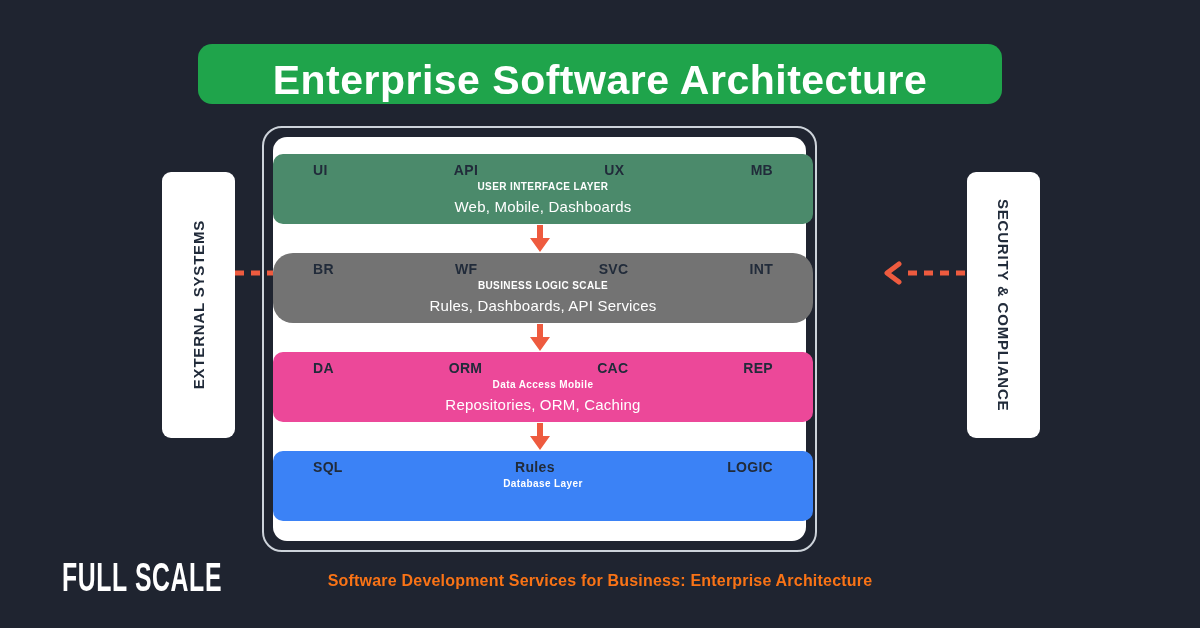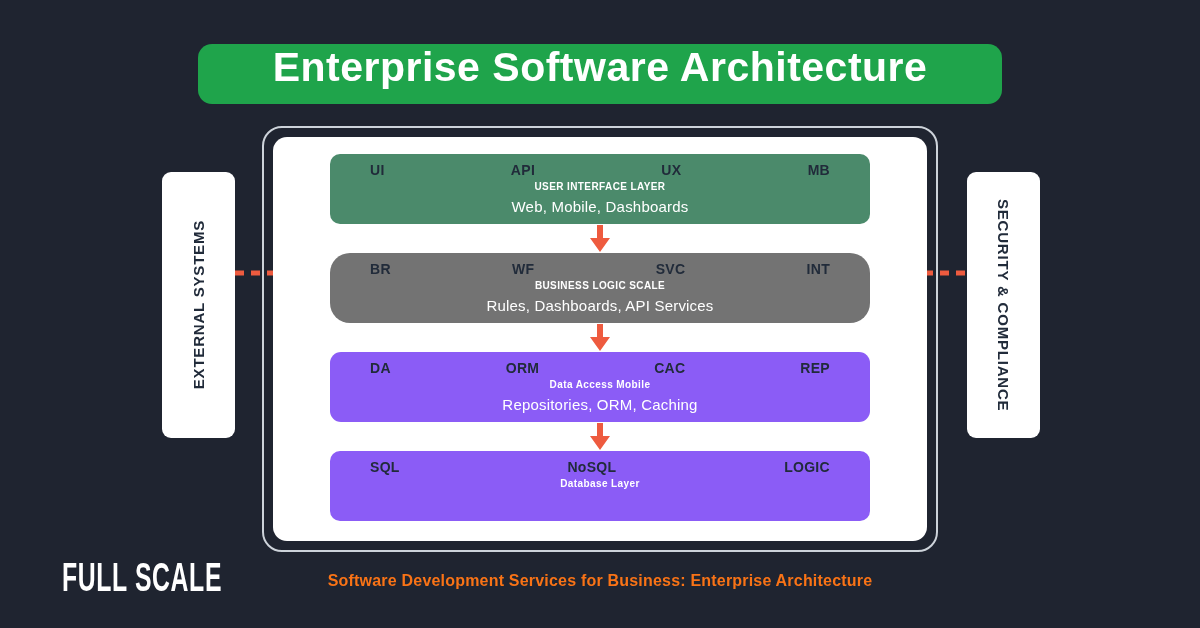--- a/index.html
+++ b/index.html
@@ -6,28 +6,28 @@
   body{
     width:1200px;height:628px;position:relative;overflow:hidden;
     background:var(--bg,#1F2430);
     font-family:"Liberation Sans",sans-serif;
     -webkit-font-smoothing:antialiased;
   }
   
   .banner{
     position:absolute;left:198px;top:44px;width:804px;height:60px;
     background:var(--banner,#1FA44B);border-radius:14px;
-    display:flex;align-items:flex-start;justify-content:center;
+    display:flex;align-items:flex-end;justify-content:center;
   }
   .banner-text{
     color:#ffffff;font-size:41px;font-weight:bold;letter-spacing:.5px;white-space:nowrap;
   }
   
   .container{
-    position:absolute;left:262px;top:126px;width:676px;height:426px;
+    position:absolute;left:262px;top:126px;width:555px;height:426px;
     border:2px solid var(--cborder,#CDD3DA);border-radius:20px;box-sizing:border-box;padding-left:12px;
   }
   .panel{
     position:absolute;left:9px;top:9px;right:9px;bottom:9px;
     background:#ffffff;border-radius:14px;
     padding-top:17px;box-sizing:border-box;
   }
   
   .layer{
     width:540px;height:70px;margin:0 auto;border-radius:10px;
@@ -139,41 +139,41 @@
       <div class="layer-title">BUSINESS LOGIC SCALE</div>
       <div class="layer-sub">Rules, Dashboards, API Services</div>
     </div>
 
     <div class="gap">
       <svg class="down-arrow" viewBox="0 0 26 27">
         <path d="M10 0 h6 v13 h7 L13 27 L3 13 h7 z"></path>
       </svg>
     </div>
 
-    <div class="layer" style="background: #8b5cf6; border-radius: 11px;">
+    <div class="layer" style="background: #ec4899;">
       <div class="tags">
         <span class="tag">DA</span>
         <span class="tag">ORM</span>
         <span class="tag">CAC</span>
         <span class="tag">REP</span>
       </div>
       <div class="layer-title">Data Access Mobile</div>
       <div class="layer-sub">Repositories, ORM, Caching</div>
     </div>
 
     <div class="gap">
       <svg class="down-arrow" viewBox="0 0 26 27">
         <path d="M10 0 h6 v13 h7 L13 27 L3 13 h7 z"></path>
       </svg>
     </div>
 
-    <div class="layer" style="background: #8b5cf6;">
+    <div class="layer" style="background: #3b82f6;">
       <div class="tags">
         <span class="tag">SQL</span>
-        <span class="tag">NoSQL</span>
+        <span class="tag">Rules</span>
         <span class="tag">LOGIC</span>
       </div>
       <div class="layer-title">Database Layer</div>
       <div class="layer-sub"></div>
     </div>
 
   </div>
 </div>
 
 <div class="logo">FULL SCALE</div>

